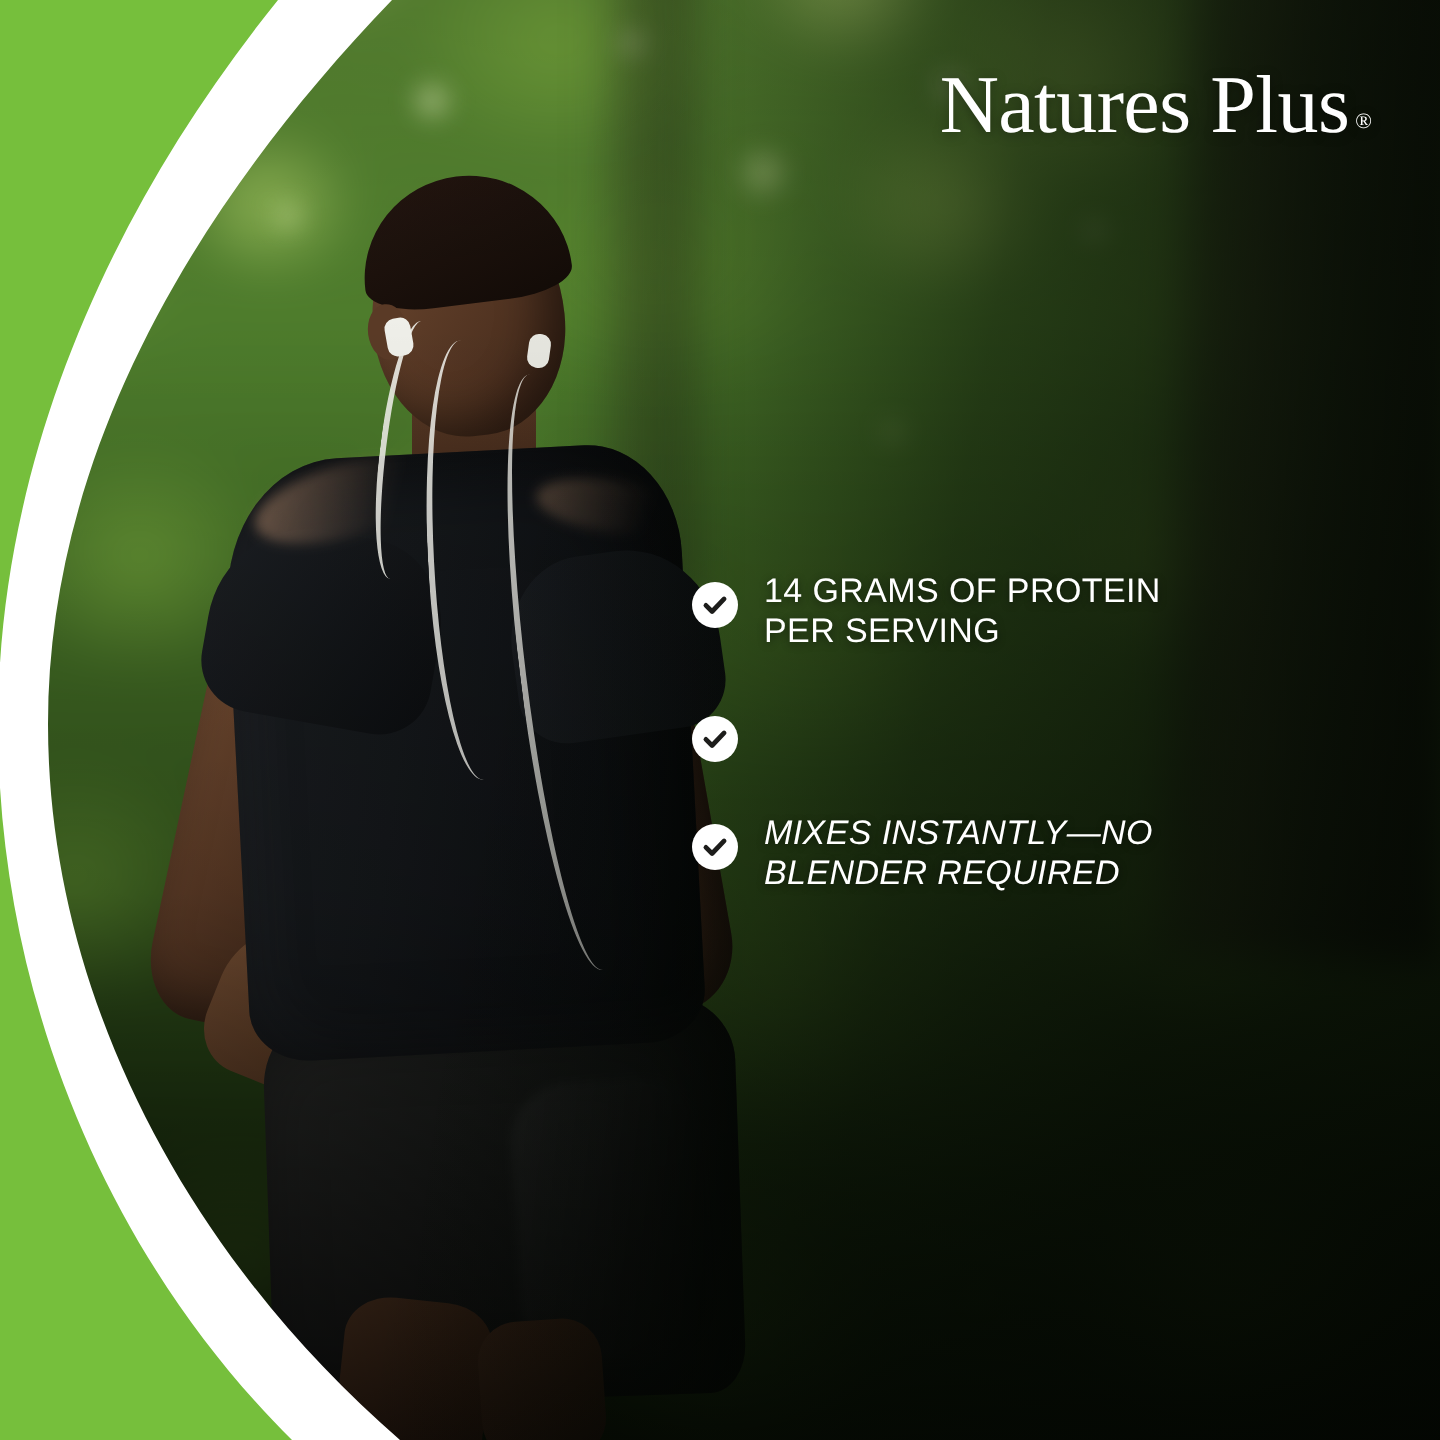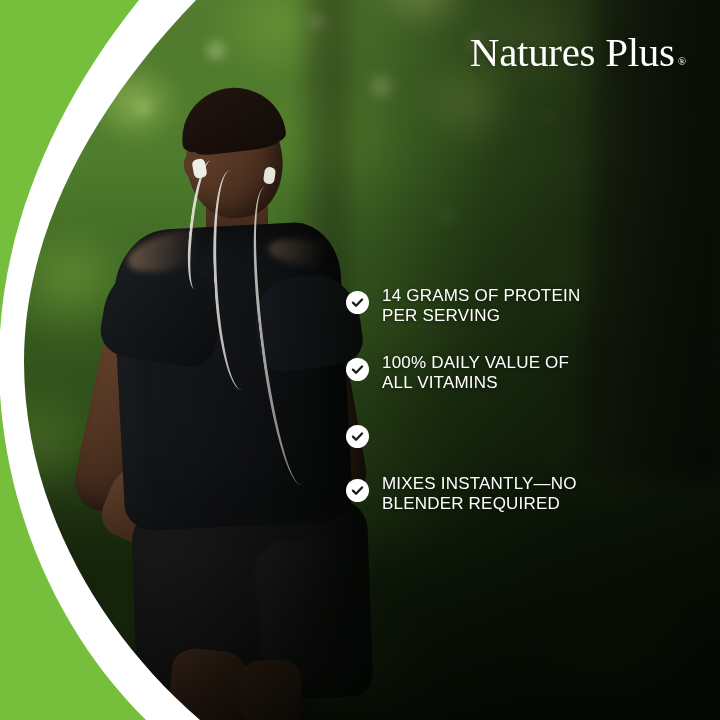--- a/index.html
+++ b/index.html
@@ -266,21 +266,21 @@
   .bullets{
     position:absolute;
     left:346px; top:286px;
     width:348px;
   }
   .bullet{
     display:flex;
     align-items:flex-start;
     margin-bottom:26px;
   }
-  .bullet:last-child{ margin-bottom:0; }
+  .bullet:last-child{ margin-bottom:0;font-style:italic; }
 
   .check{
     flex:0 0 auto;
     width:23px; height:23px;
     border-radius:50%;
     background:#ffffff;
     display:flex; align-items:center; justify-content:center;
     margin-top:5px;
     margin-right:13px;
   }
@@ -357,29 +357,20 @@
     <div class="bullet">
       <span class="check">
         <svg width="13" height="13" viewBox="0 0 16 16" aria-hidden="true">
           <path d="M2.4 8.2 L6.2 12 L13.6 4.3" fill="none" stroke="#1d1d1b" stroke-width="2.9" stroke-linecap="round" stroke-linejoin="round"></path>
         </svg>
       </span>
       <span class="btext">14 GRAMS OF PROTEIN
 PER SERVING</span>
     </div>
 
-    <div class="bullet">
-      <span class="check">
-        <svg width="13" height="13" viewBox="0 0 16 16" aria-hidden="true">
-          <path d="M2.4 8.2 L6.2 12 L13.6 4.3" fill="none" stroke="#1d1d1b" stroke-width="2.9" stroke-linecap="round" stroke-linejoin="round"></path>
-        </svg>
-      </span>
-      <span class="btext">100% DAILY VALUE OF
-ALL VITAMINS</span>
-    </div>
 
     <div class="bullet">
       <span class="check">
         <svg width="13" height="13" viewBox="0 0 16 16" aria-hidden="true">
           <path d="M2.4 8.2 L6.2 12 L13.6 4.3" fill="none" stroke="#1d1d1b" stroke-width="2.9" stroke-linecap="round" stroke-linejoin="round"></path>
         </svg>
       </span>
     </div>
 
     <div class="bullet">

